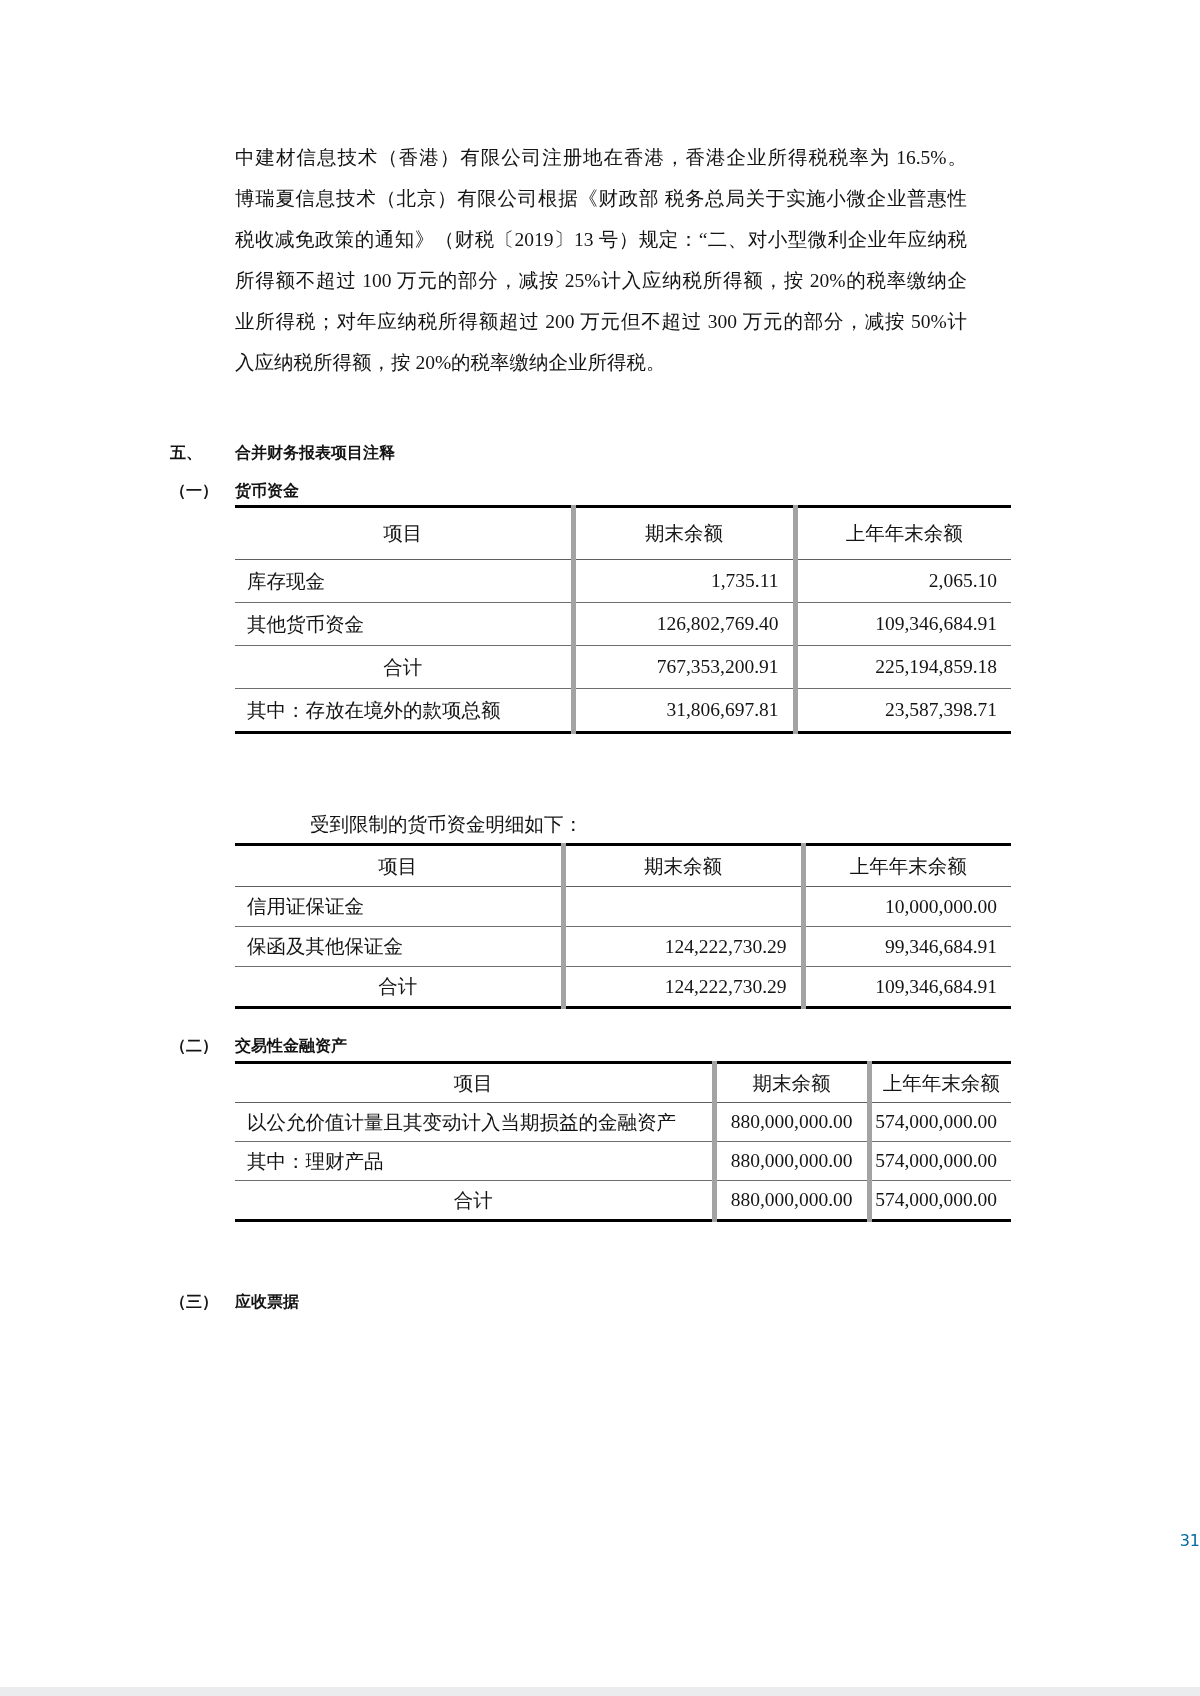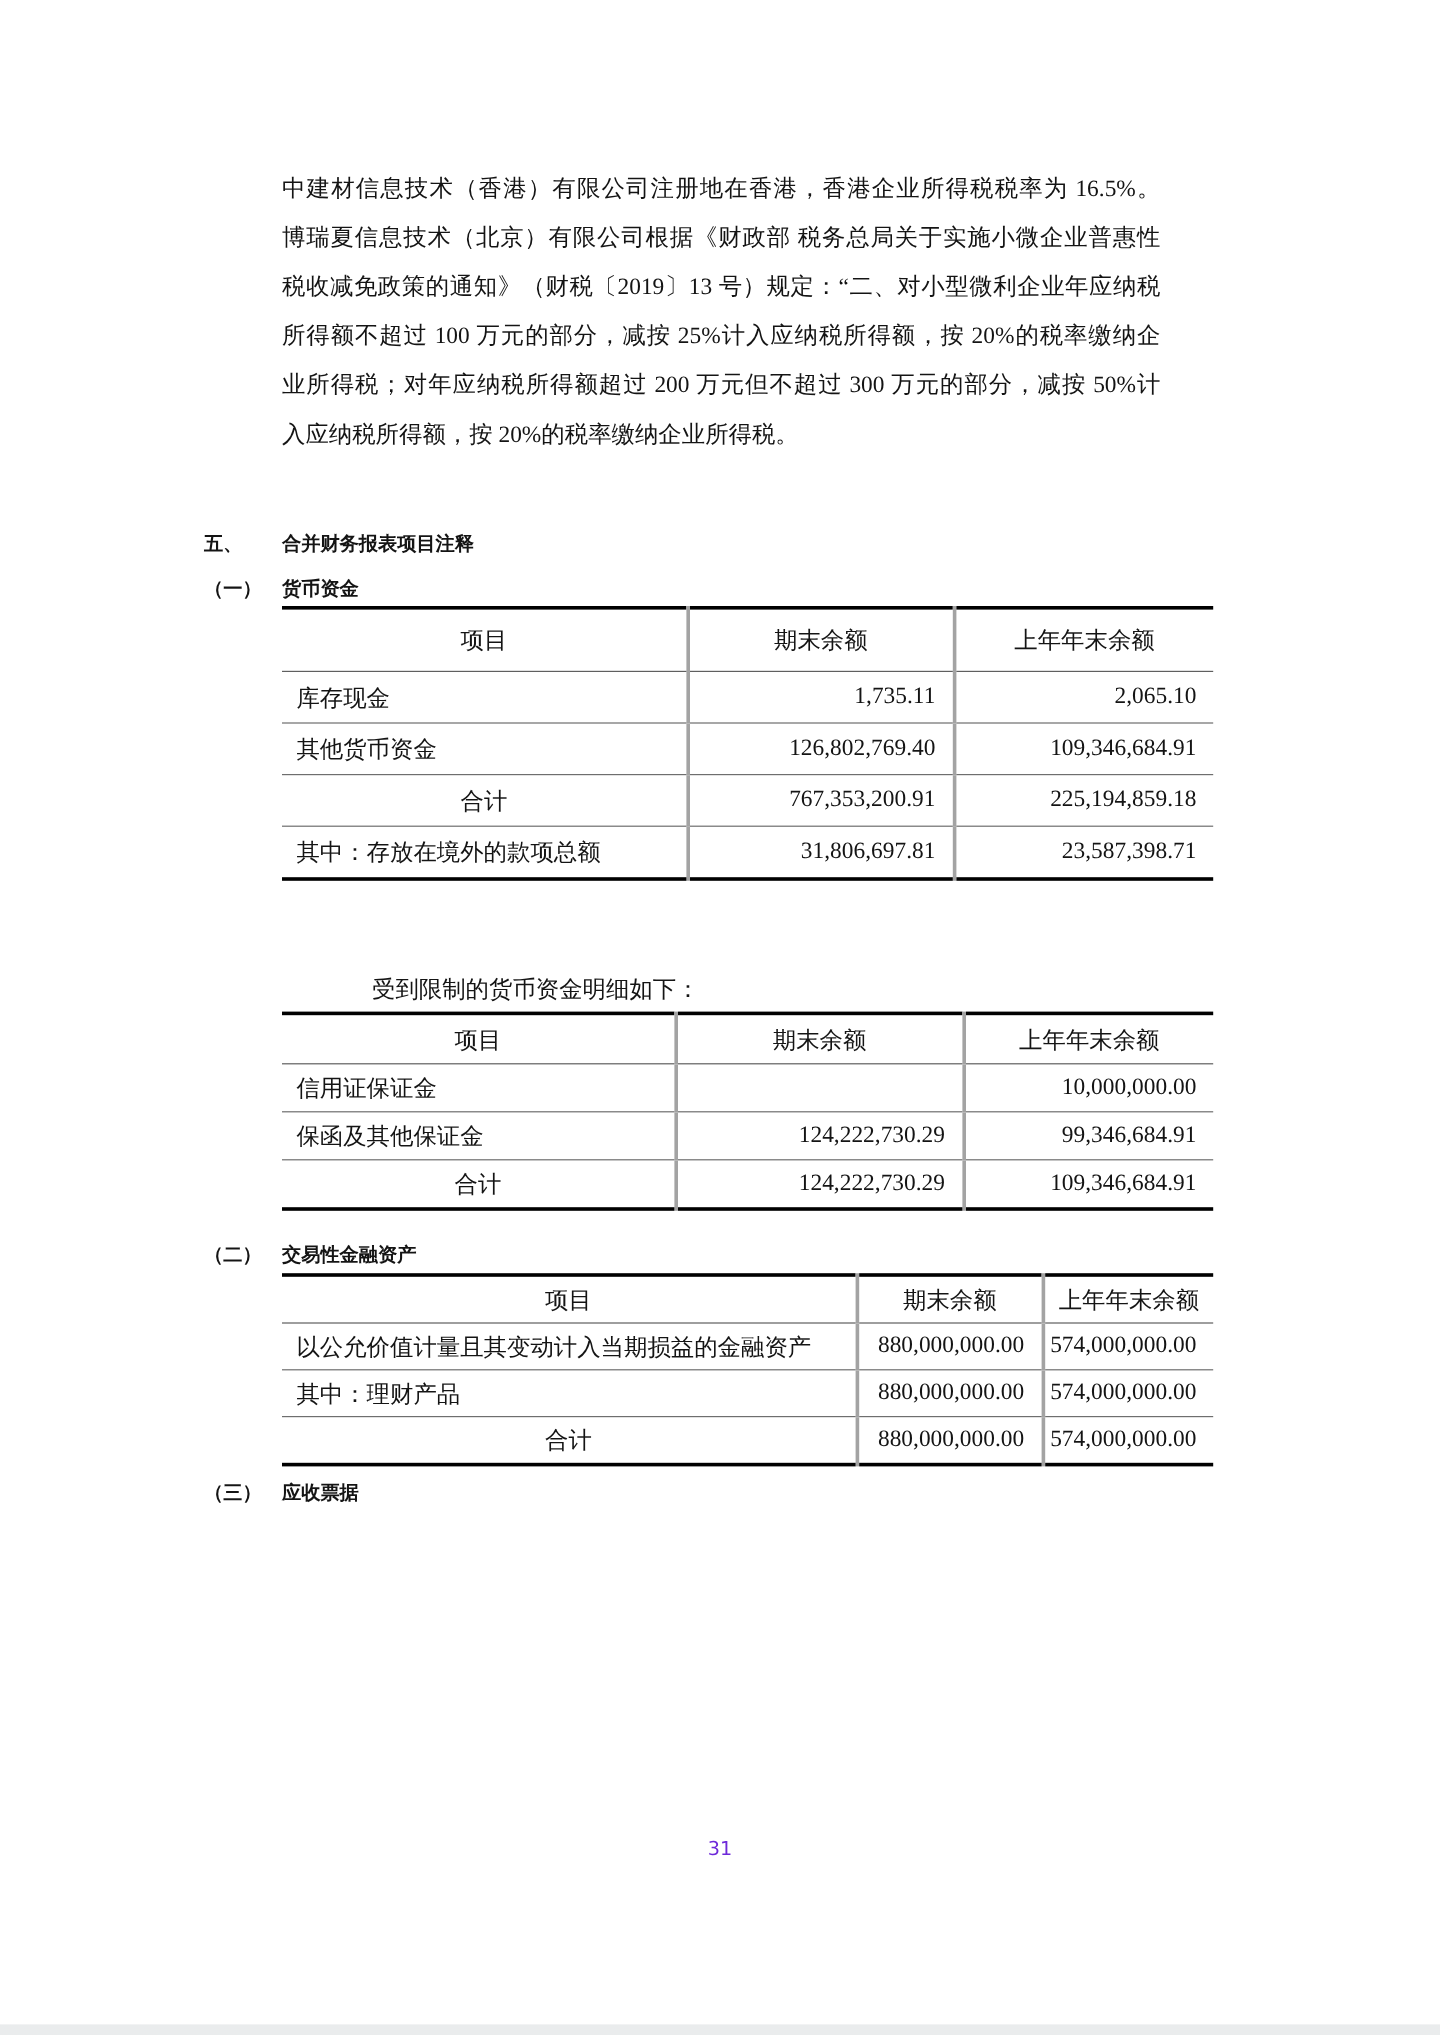--- a/index.html
+++ b/index.html
@@ -18,21 +18,21 @@
   .sec .num{display:inline-block;width:65px;font-weight:bold;}
   .note{position:absolute;left:310px;top:811px;font-size:19.5px;}
 
   
   .fin{position:absolute;left:235px;border-collapse:collapse;table-layout:fixed;
        border-top:3px solid #000;border-bottom:3px solid #000;font-size:19.5px;}
   .fin th,.fin td{font-weight:normal;padding:0;vertical-align:middle;}
   .fin th{text-align:center;border-bottom:1px solid #5f5f5f;}
   .fin td{border-bottom:1px solid #6e6e6e;}
   .fin tr:last-child td{border-bottom:none;}
-  .fin .sep{border-left:3px solid #a3a3a3;margin-left:46px;}
+  .fin .sep{border-left:5px solid #a3a3a3;margin-left:46px;}
   .fin .lbl{text-align:left;padding-left:12px;}
   .fin .ctr{text-align:center;padding-left:0;}
   .fin .num{text-align:right;padding-right:14px;}
 
   #table1{top:505px;width:776px;}
   #table1 th{height:51px;}
   #table1 td{height:42px;}
   #table1 col:nth-child(1){width:338px;}
   #table1 col:nth-child(2){width:222px;}
   #table1 col:nth-child(3){width:216px;}
@@ -44,22 +44,22 @@
   #table2 col:nth-child(2){width:240px;}
   #table2 col:nth-child(3){width:208px;}
 
   #table3{top:1061px;width:776px;}
   #table3 th{height:38px;}
   #table3 td{height:38px;}
   #table3 col:nth-child(1){width:479px;}
   #table3 col:nth-child(2){width:155px;}
   #table3 col:nth-child(3){width:142px;}
 
-  .pagenum{position:absolute;left:0;right:0;top:1531px;text-align:center;
-    font-family:"DejaVu Sans","Liberation Sans",sans-serif;font-size:16px;color:#6d28d9;}
+  .pagenum{position:absolute;left:0;right:0;top:1531px;text-align:right;
+    font-family:"DejaVu Sans","Liberation Sans",sans-serif;font-size:16px;color:#0369a1;}
   .bottom-strip{position:absolute;left:0;right:0;bottom:0;height:9px;background:#eaeced;}
 </style>
 </head>
 <body>
 
 <div class="para">
   <div class="line">中建材信息技术（香港）有限公司注册地在香港，香港企业所得税税率为 16.5%。</div>
   <div class="line">博瑞夏信息技术（北京）有限公司根据《财政部 税务总局关于实施小微企业普惠性</div>
   <div class="line">税收减免政策的通知》（财税〔2019〕13 号）规定：“二、对小型微利企业年应纳税</div>
   <div class="line">所得额不超过 100 万元的部分，减按 25%计入应纳税所得额，按 20%的税率缴纳企</div>
@@ -169,19 +169,19 @@
     <td class="sep num">574,000,000.00</td>
   </tr>
   <tr>
     <td class="ctr">合计</td>
     <td class="sep num">880,000,000.00</td>
     <td class="sep num">574,000,000.00</td>
   </tr>
 </tbody>
   </table>
 
-<div class="sec" style="top:1234px;font-family:Liberation Serif, serif;">
+<div class="sec" style="top:1292px;font-family:Liberation Serif, serif;">
   <span class="num">（三）</span><span>应收票据</span>
 </div>
 
 <div class="pagenum">31</div>
 
 <div class="bottom-strip"></div>
 
 </body></html>

